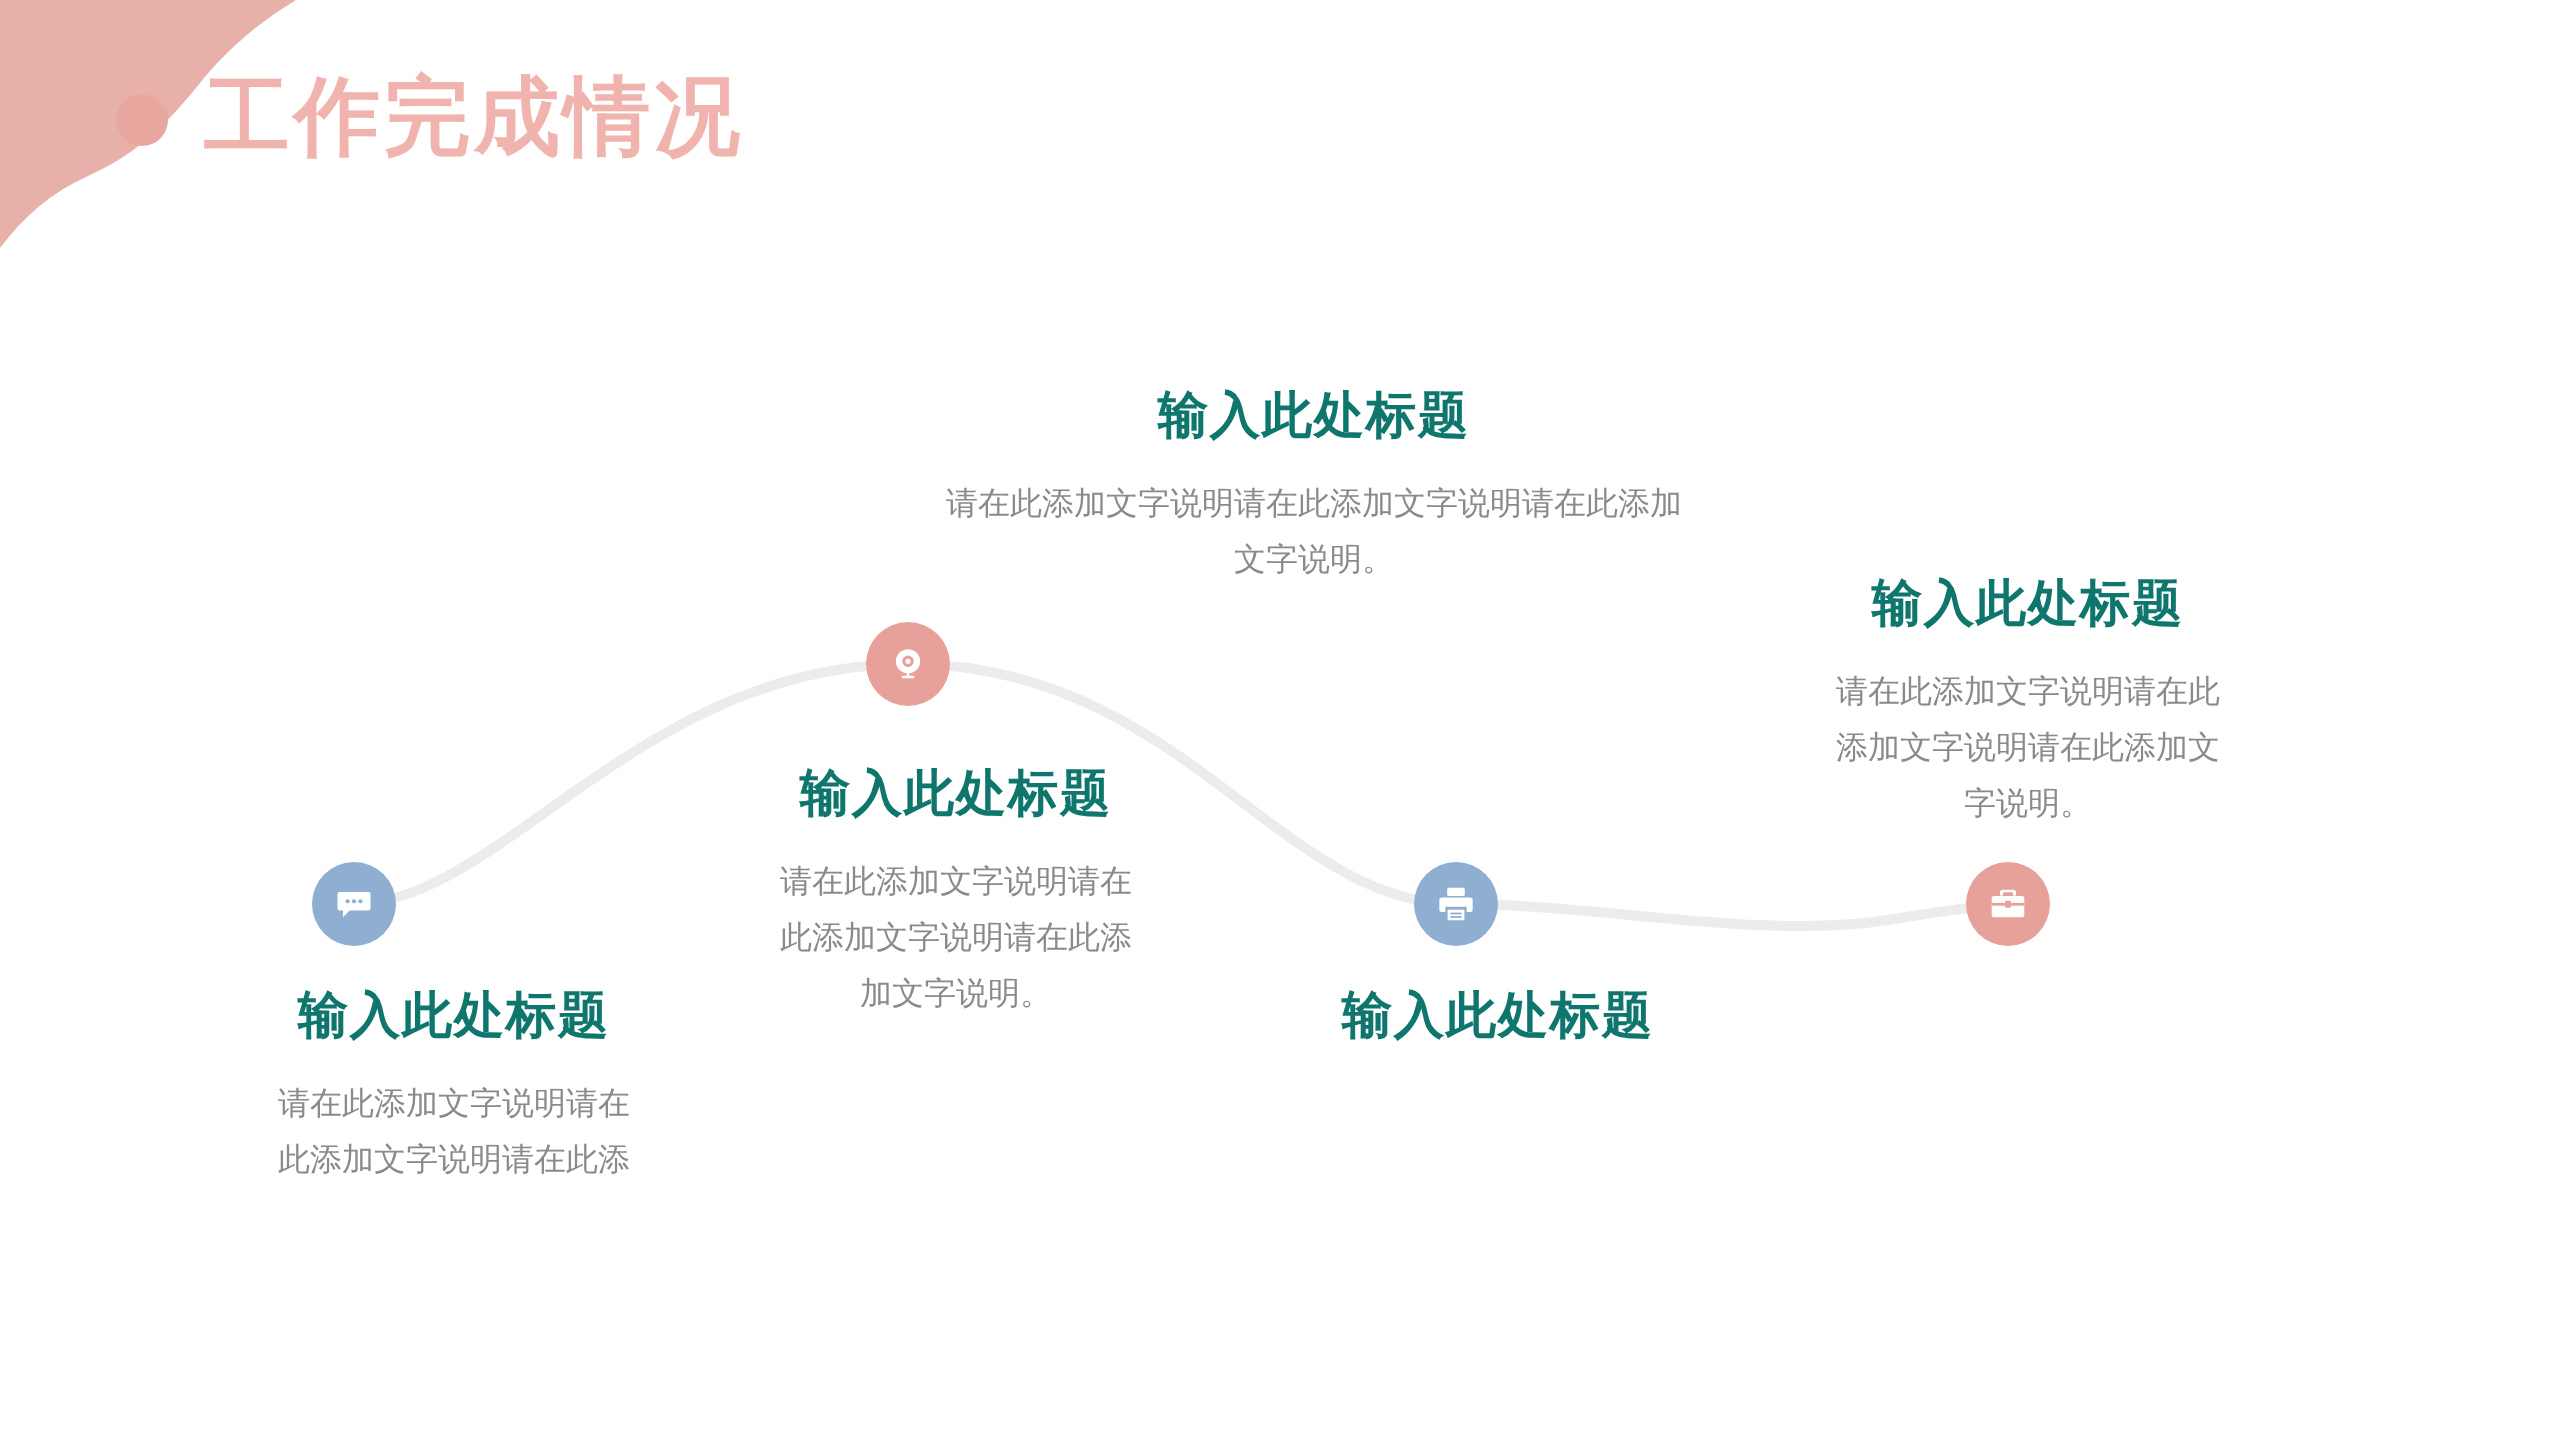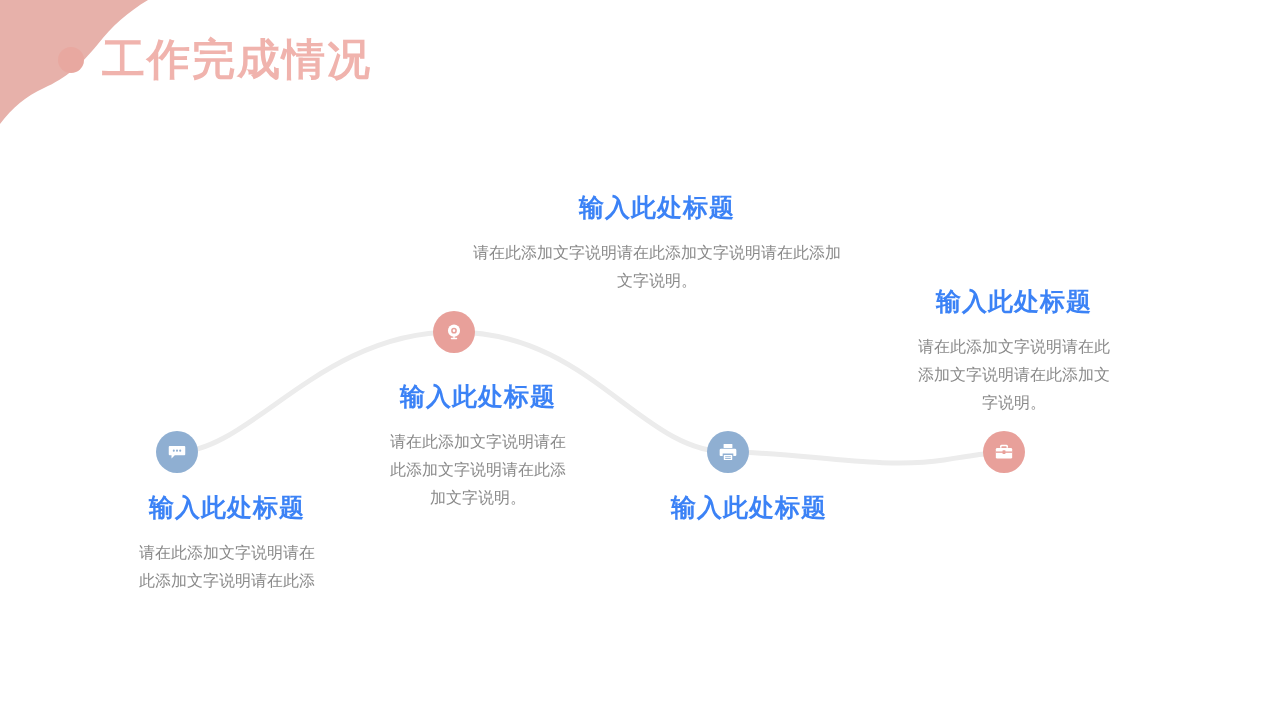--- a/index.html
+++ b/index.html
@@ -6,21 +6,21 @@
     margin: 0;
     padding: 0;
     background: #ffffff;
   }
   #slide {
     position: relative;
     width: 1280px;
     height: 588px;
     overflow: hidden;
     background: #ffffff;
-    font-family: Liberation Serif, serif;
+    font-family: Liberation Sans, sans-serif;
   }
 
   
   .deco-layer {
     position: absolute;
     left: 0; top: 0;
     width: 1280px;
     height: 720px;
     pointer-events: none;
   }
@@ -64,21 +64,21 @@
   .node.pink  { background: #e8a09a; }
   .node svg { display: block; }
 
   
   .block {
     position: absolute;
   }
   .block-title {
     font-size: 25px;
     font-weight: bold;
-    color: #3b82f6;
+    color: #0f766e;
     letter-spacing: 1px;
     line-height: 1.2;
     margin: 0 0 12px 0;
     white-space: nowrap;
   }
   .block-body {
     font-size: 16px;
     color: #8a8a8a;
     line-height: 1.75;
     margin: 16px;

